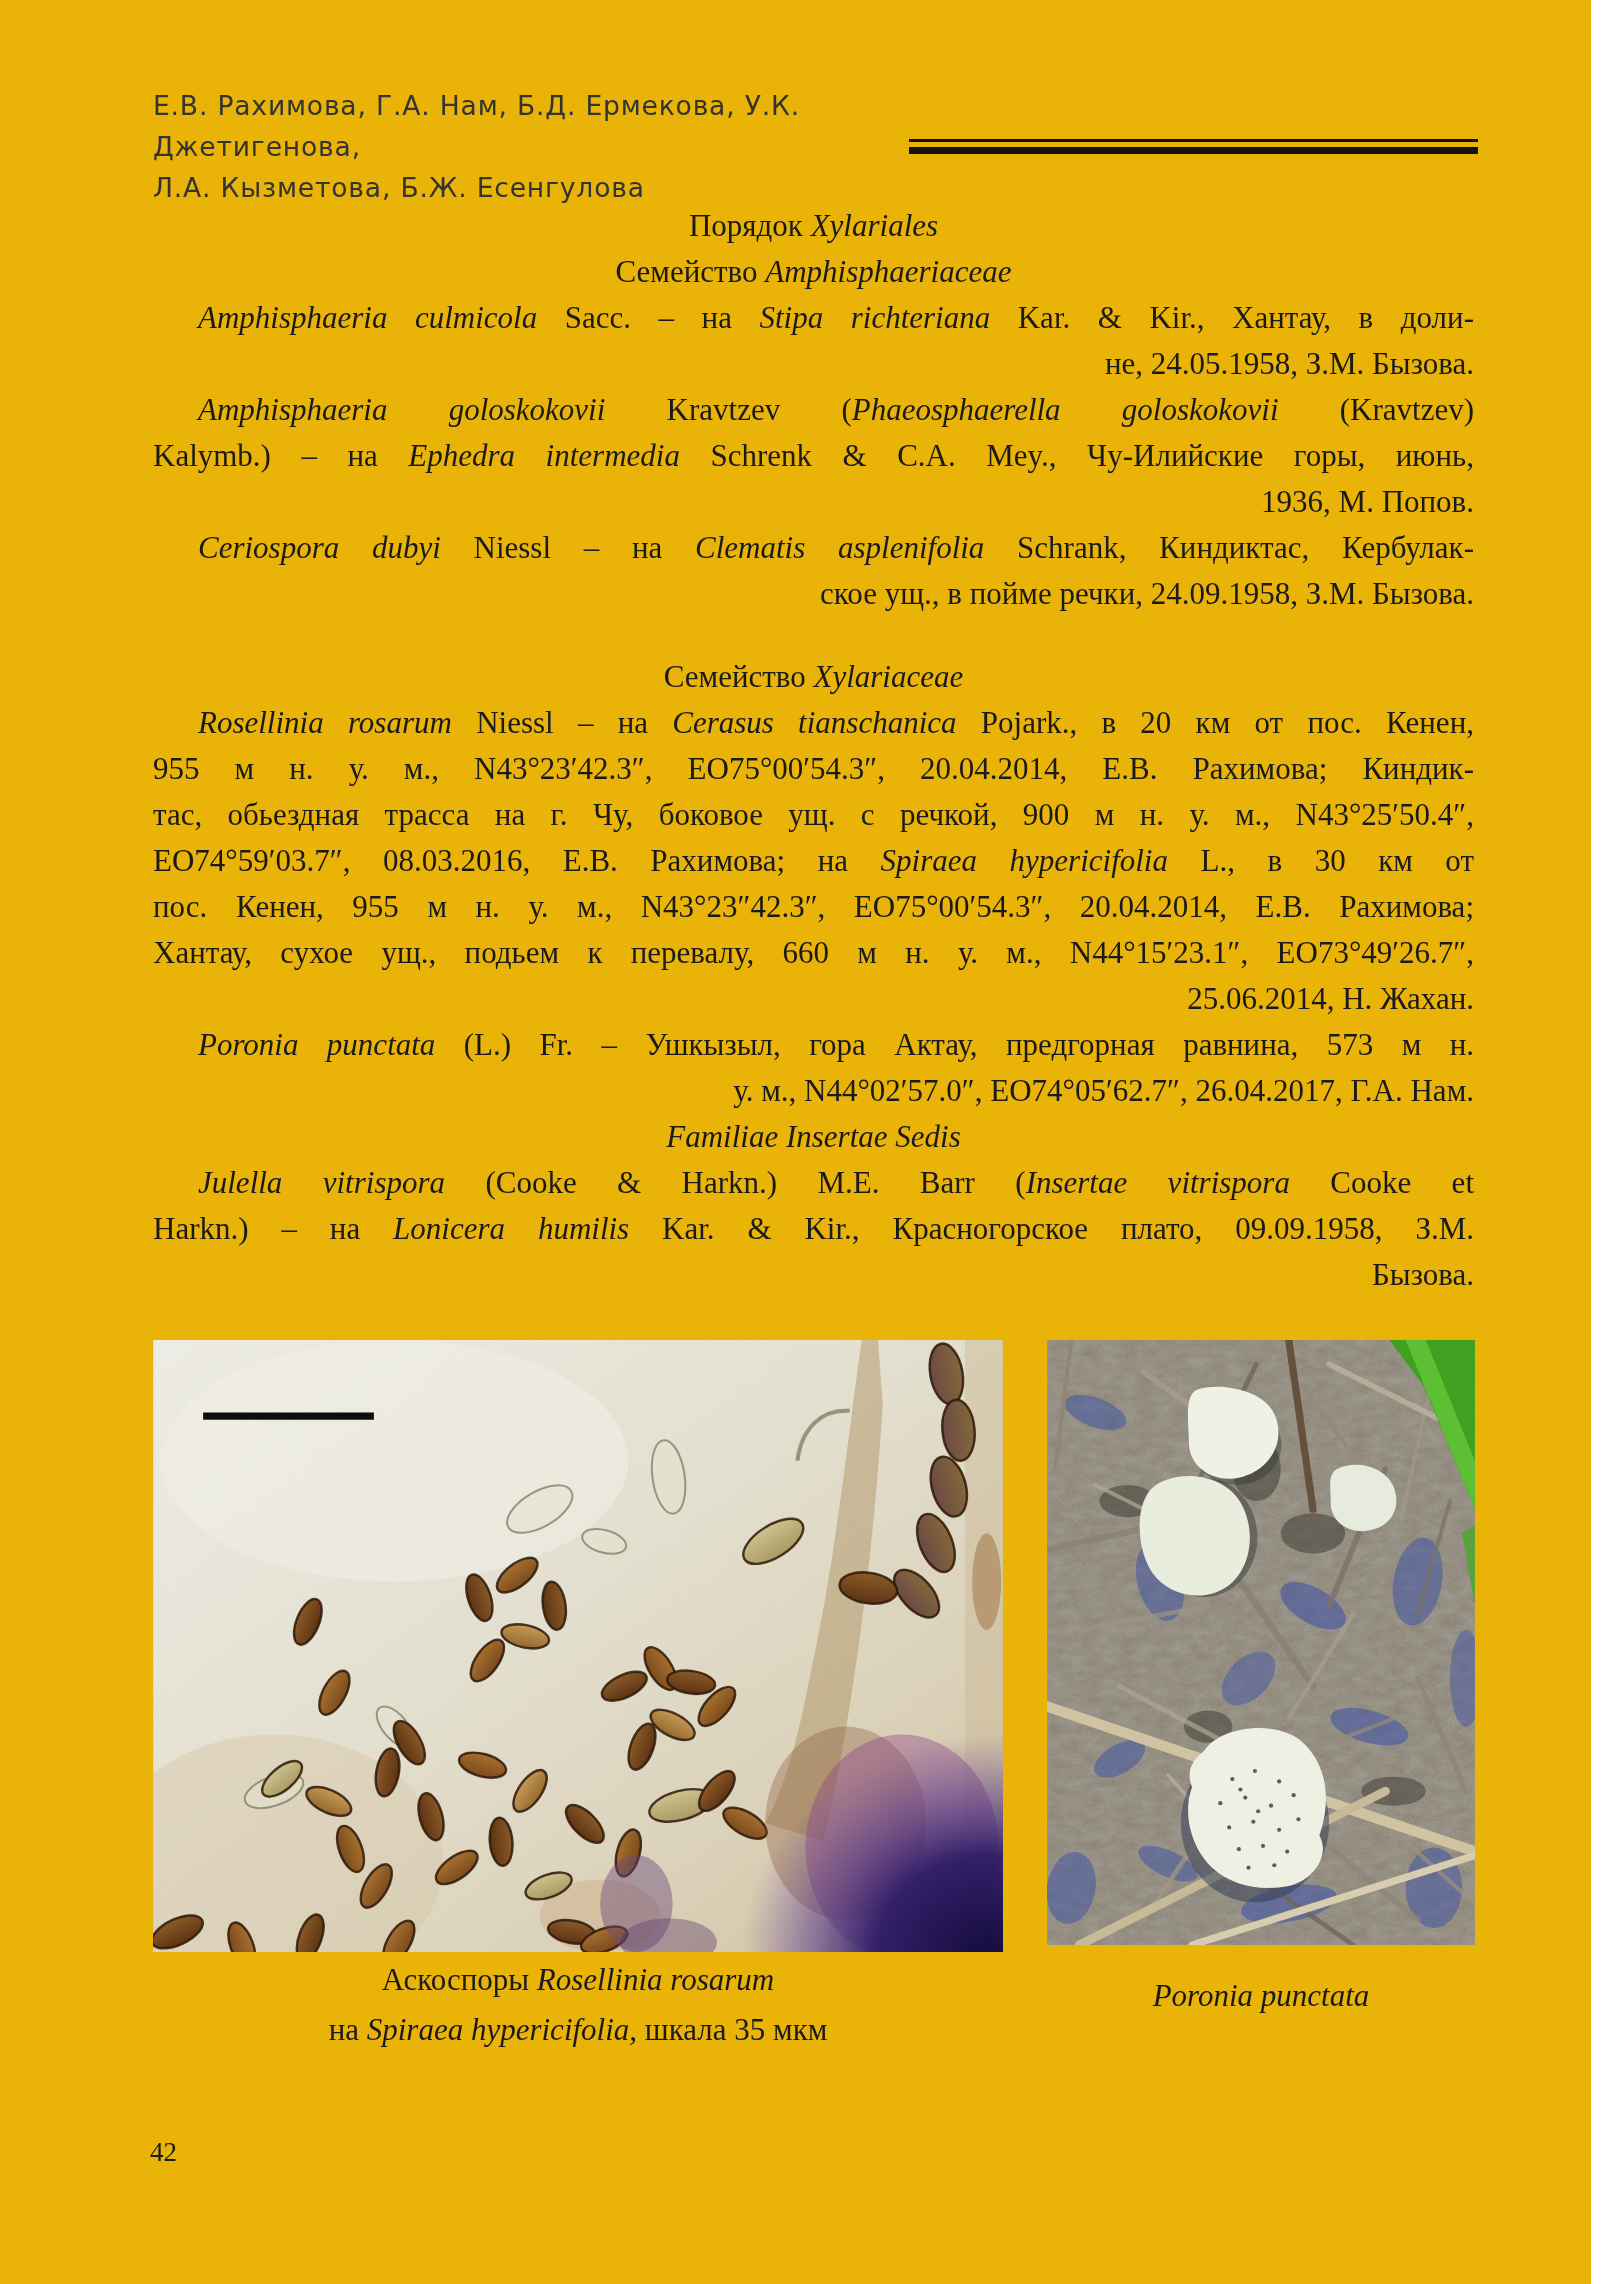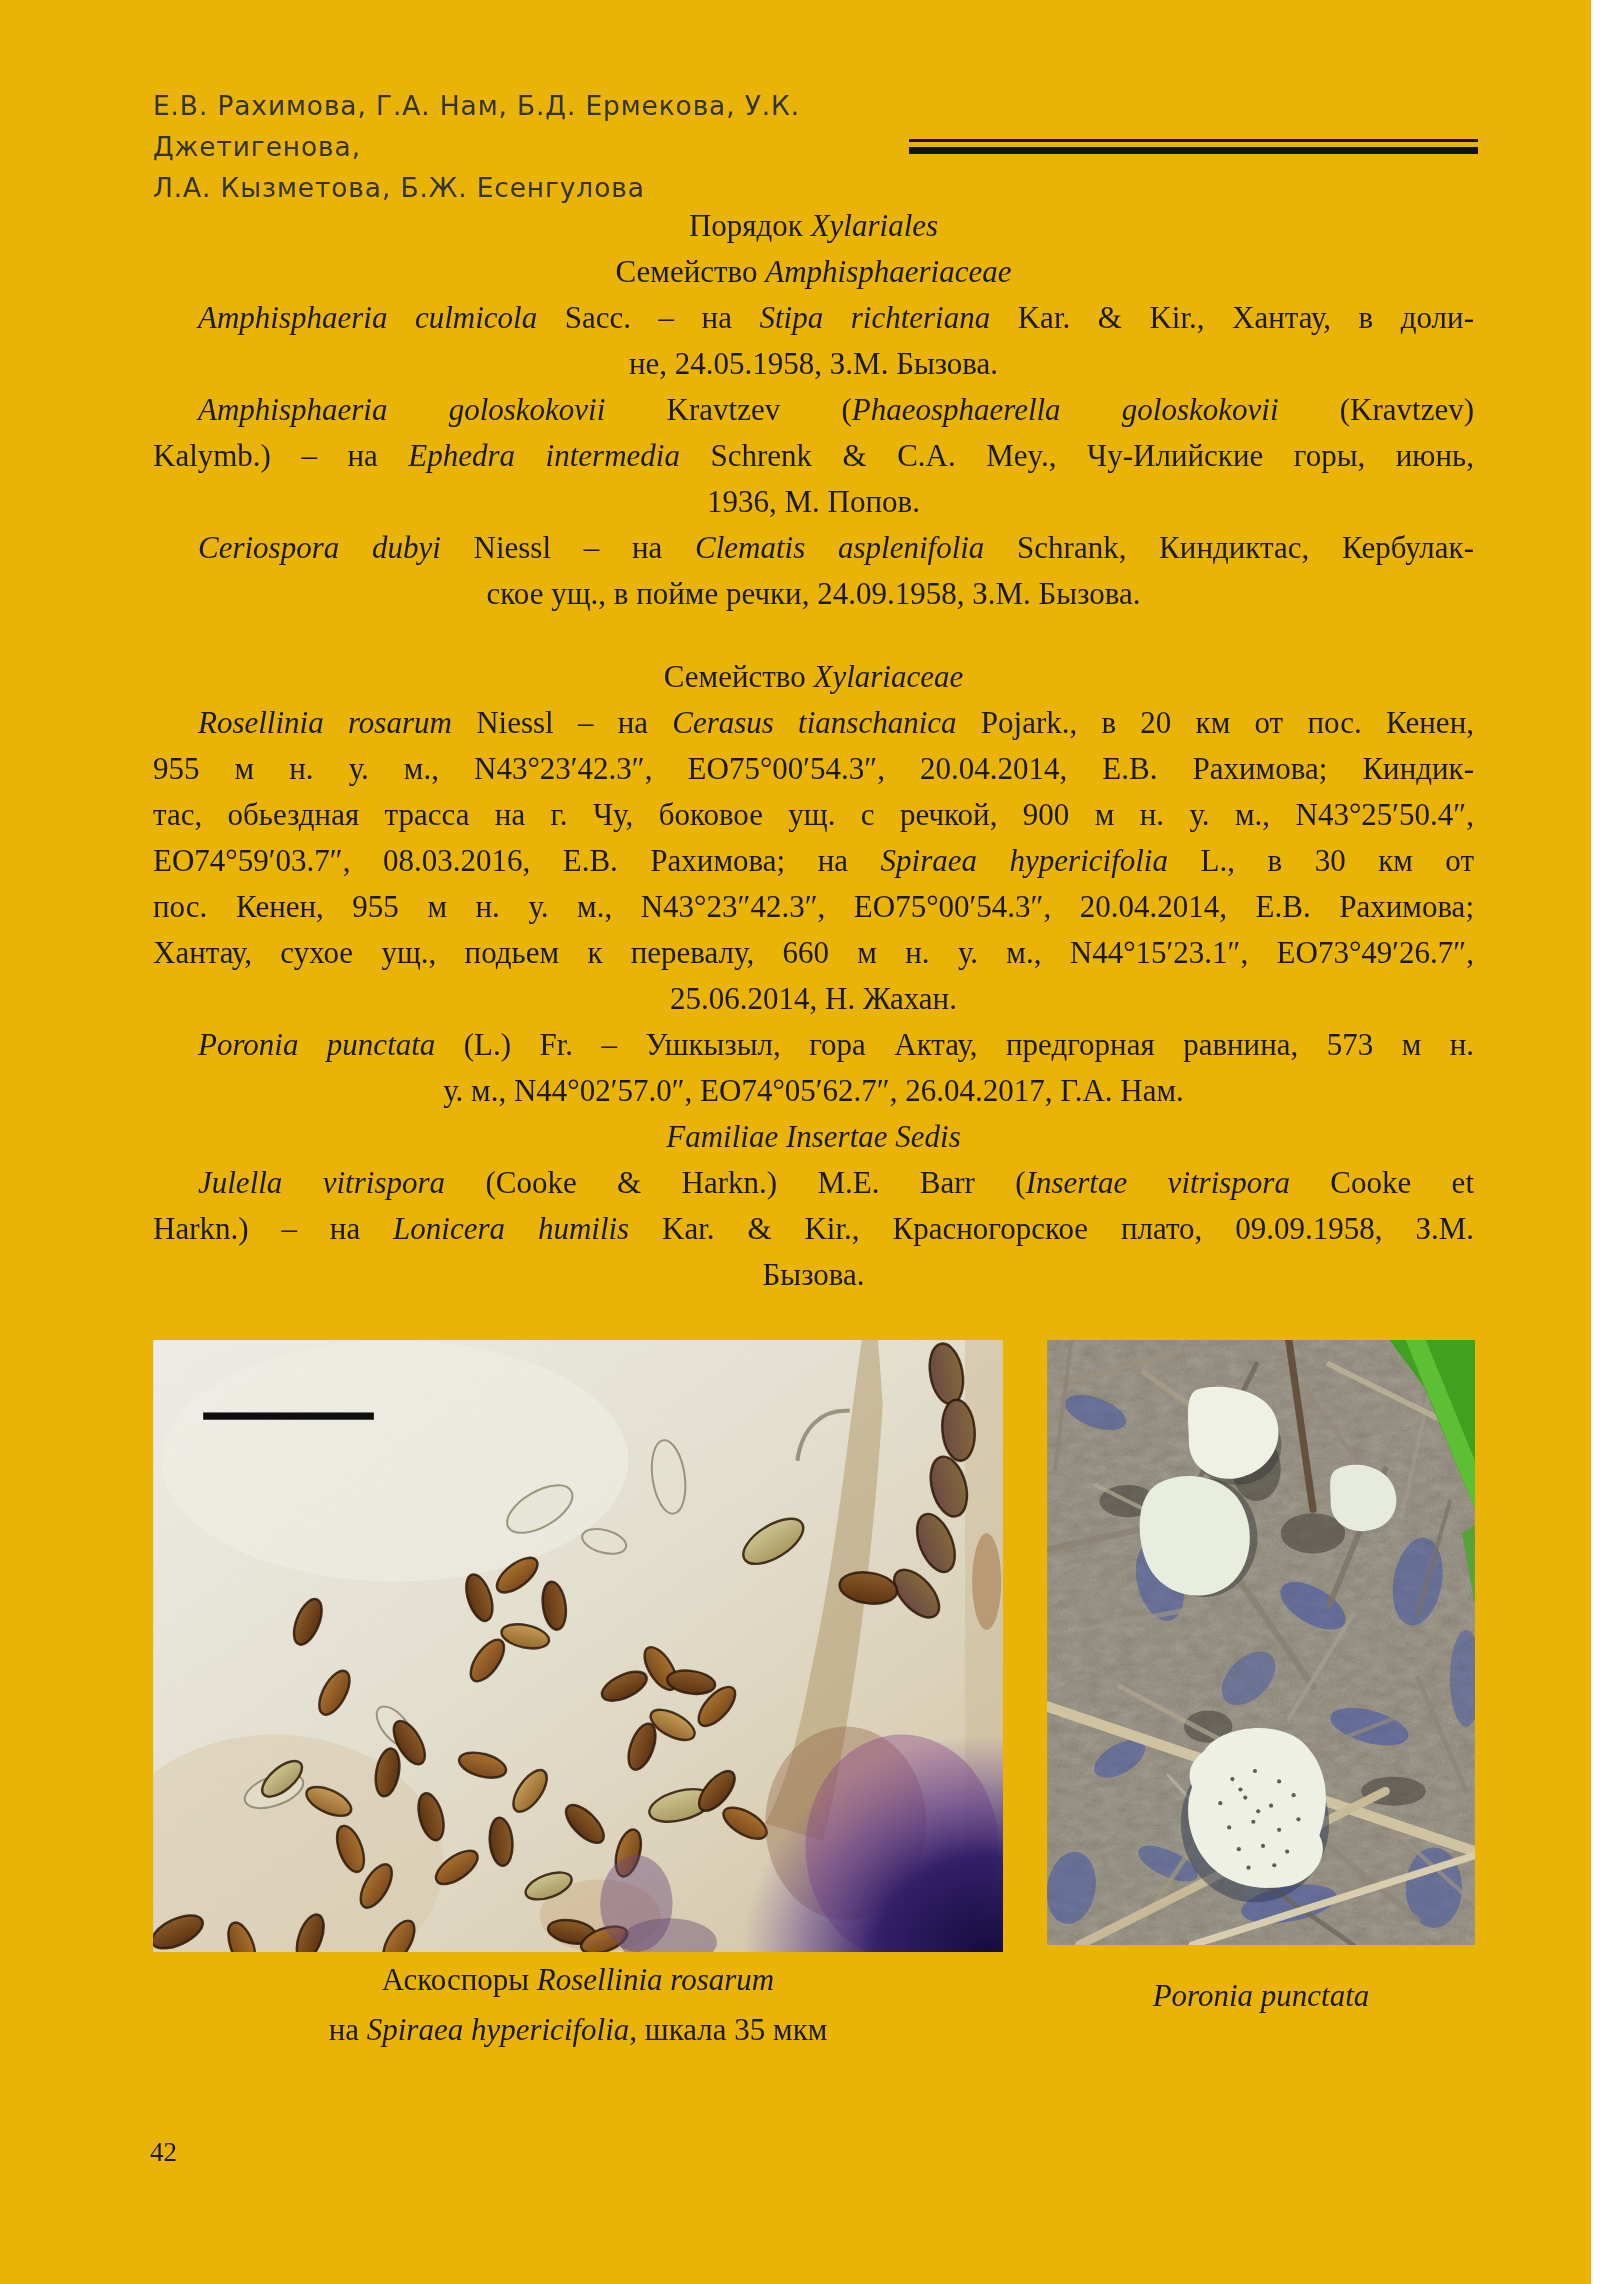--- a/index.html
+++ b/index.html
@@ -12,21 +12,21 @@
   .rule{position:absolute;left:909px;top:139px;width:569px;}
   .rule .thin{height:3.2px;background:#121212;}
   .rule .sp{height:4.8px;}
   .rule .thick{height:7.3px;background:#121212;}
   
   .textcol{position:absolute;left:141px;top:203px;width:1321px;
            font-size:31px;line-height:46px;color:#1a1a1a;margin-left:12px;}
   .line{min-height:46px;}
   .line.c{text-align:center;}
   .line.j{text-align:justify;text-align-last:justify;}
-  .line.l{text-align:center;}
+  .line.l{text-align:right;}
   .line.ind{text-indent:45px;}
   .line.gap{margin-top:37px;}
   em{font-style:italic;}
   
   .fig{position:absolute;display:block;}
   #fig-left{left:153px;top:1340px;}
   #fig-right{left:1047px;top:1340px;}
   .caption{position:absolute;font-size:31px;line-height:50px;color:#1a1a1a;}
   #cap-left{left:153px;top:1955px;width:850px;}
   #cap-right{left:1047px;top:1971px;width:428px;}

